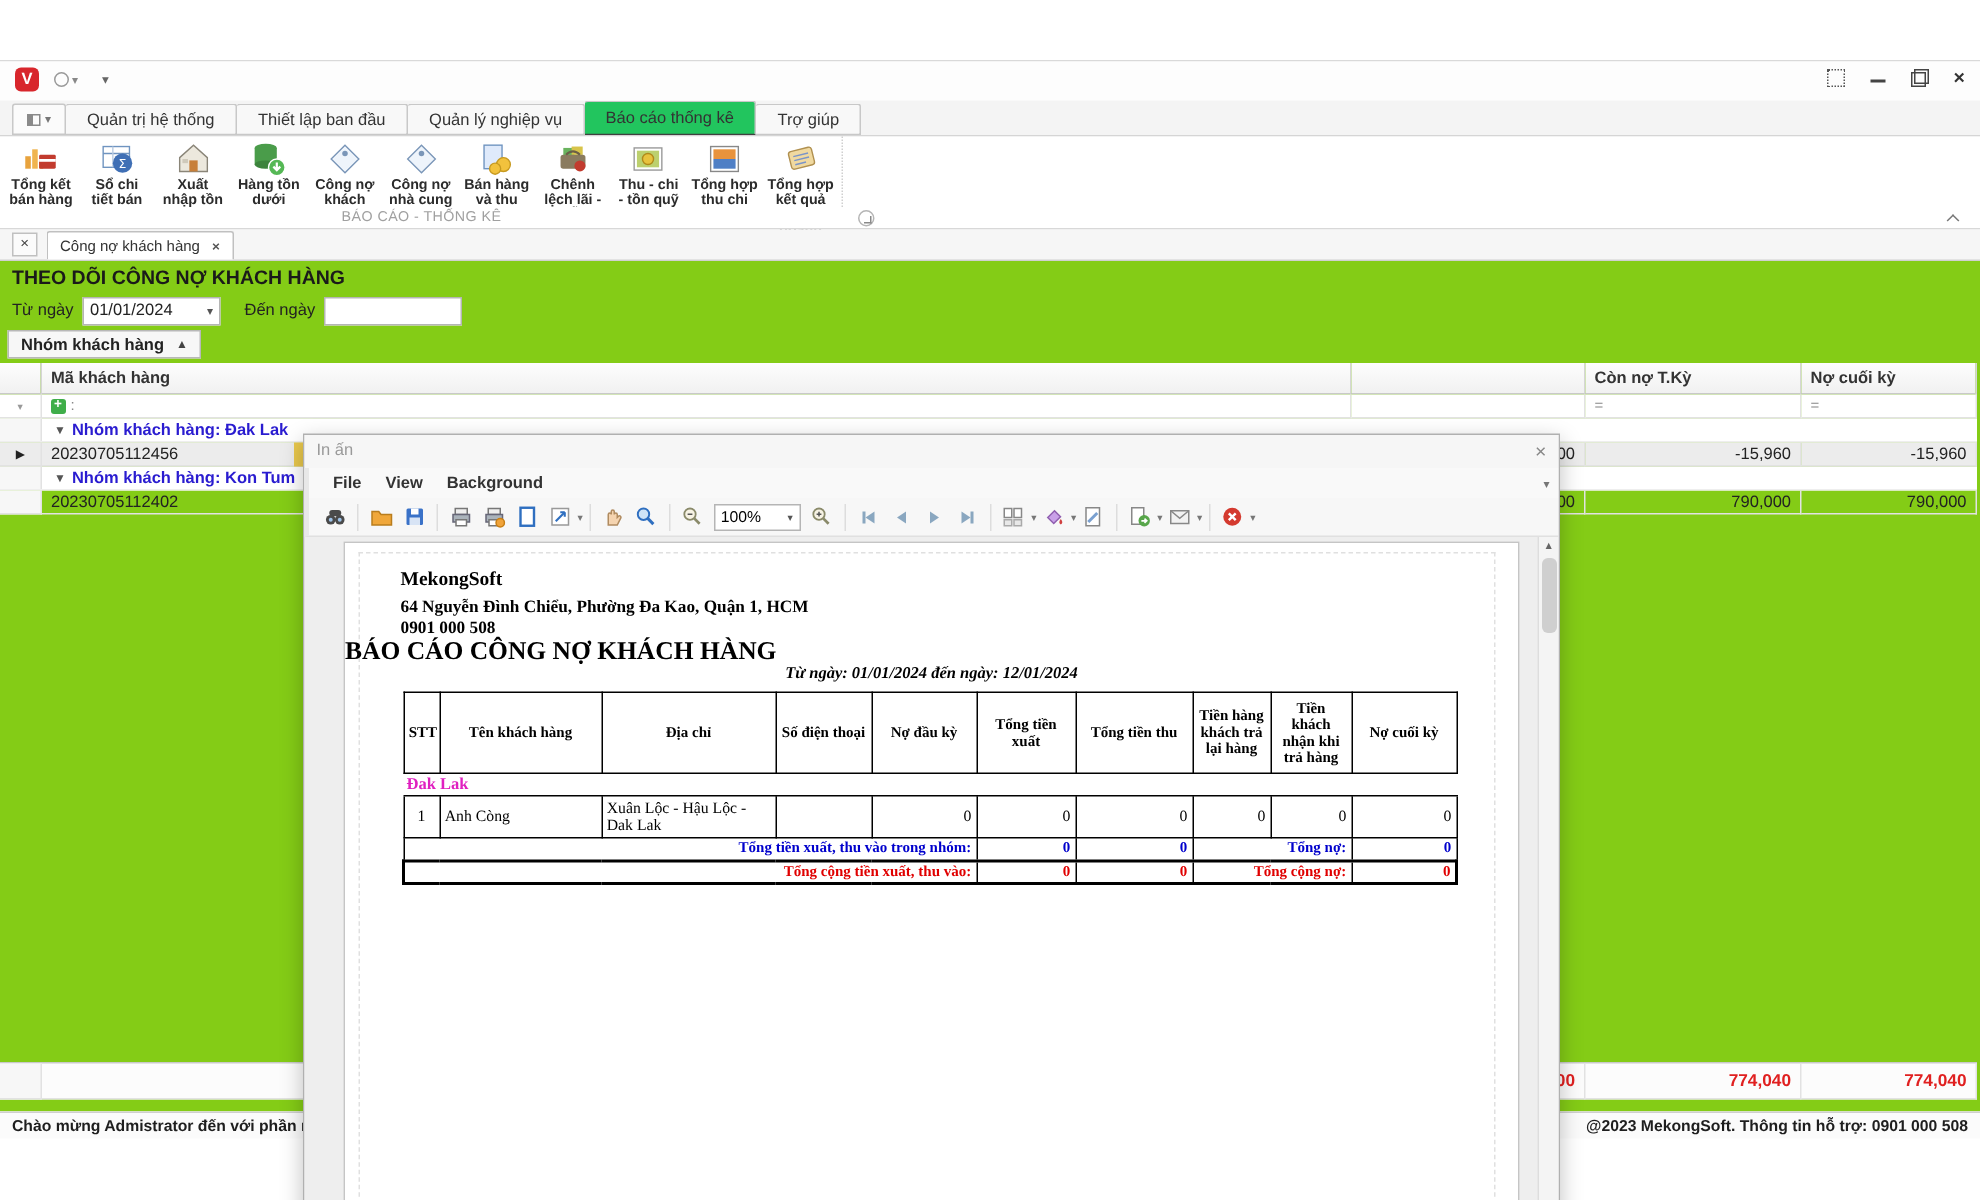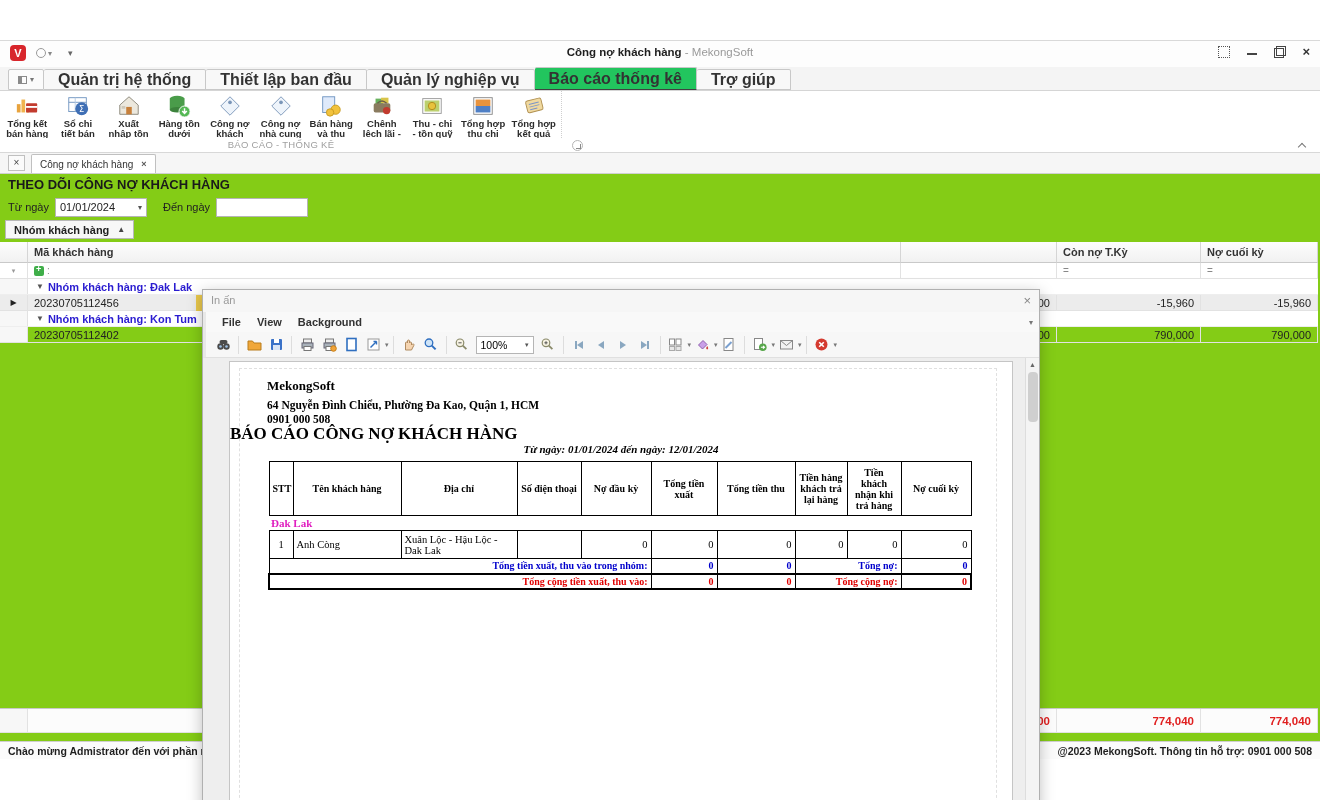--- a/index.html
+++ b/index.html
@@ -23,21 +23,21 @@
   .wc-min::after { content:""; position:absolute; left:1px; right:1px; bottom:3px; border-bottom:2px solid #444; }
   .wc-rest::before { content:""; position:absolute; left:0; bottom:0; width:8px; height:8px; border:1.5px solid #444; background:#fdfdfd; }
   .wc-rest::after { content:""; position:absolute; right:0; top:0; width:8px; height:8px; border:1.5px solid #444; }
   .wc-close { font-size:13px; color:#333; line-height:12px; font-weight:bold; width:auto; }
 
   
   .tabsrow { position:absolute; left:0; top:26px; width:100%; height:24px; background:#f4f4f4; border-bottom:1px solid #d5d5d5; display:flex; align-items:flex-end; }
   .appbtn { width:36px; height:21px; margin-left:8px; border:1px solid #c8c8c8; background:#fbfbfb; border-radius:2px 2px 0 0; display:flex; align-items:center; justify-content:center; gap:3px; }
   .appbtn .mini { width:9px; height:8px; border:1.5px solid #8a8a8a; border-left-width:4px; display:inline-block; }
   .appbtn .dd { font-size:8px; color:#777; }
-  .rtab { height:21px; padding:0 14px; border:1px solid #c8c8c8; border-left:none; background:#f8f8f8; font-size:16px; color:#333; display:flex; align-items:center; border-radius:2px 2px 0 0;font-weight:bold; }
+  .rtab { height:21px; padding:0 14px; border:1px solid #c8c8c8; border-left:none; background:#f8f8f8; font-size:11px; color:#333; display:flex; align-items:center; border-radius:2px 2px 0 0; }
   .rtab:first-of-type { border-left:1px solid #c8c8c8; margin-left:4px; }
   .rtab.active { background:#22c55e; border-bottom:1px solid #404040; height:23px; }
 
   
   .ribbon { position:absolute; left:0; top:50px; width:100%; height:47px; background:#fff; }
   .ribbon-group { position:absolute; left:0; top:0; height:47px; width:562px; border-right:1px dotted #cfcfcf; display:flex; align-items:flex-start; padding:2px 2px 0 2px; }
   .rbtn { display:flex; flex-direction:column; align-items:center; padding:1px 3px; cursor:default; }
   .rbtn svg { width:26px; height:24px; }
   .rbtn span { font-size:9.5px; font-weight:bold; color:#2b2b2b; text-align:center; line-height:10px; margin-top:1px; max-width:62px; }
   .grouplabel { position:absolute; left:0; top:97px; width:100%; height:15px; background:#fff; border-bottom:1px solid #d8d8d8; }
@@ -142,24 +142,20 @@
 <div class="window">
 
   <div class="titlebar">
     <div class="qat">
       <span class="vbadge">V</span>
       <span class="qat-circle">
             <span class="circ"></span>
             <span>▾</span>
           </span>
       <span class="qat-dd">▾</span>
-    </div>
-    <div class="title">
-      <span class="t1">Công nợ khách hàng</span>
-      <span class="t2">- MekongSoft</span>
     </div>
     <div class="wincontrols">
       <span class="wc wc-snap"></span>
       <span class="wc wc-min"></span>
       <span class="wc wc-rest"></span>
       <span class="wc wc-close">×</span>
     </div>
   </div>
 
   <div class="tabsrow">

